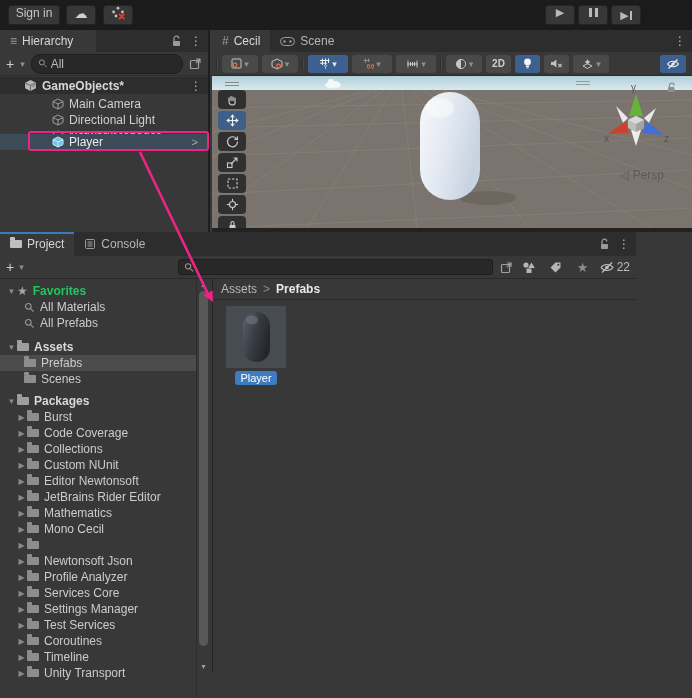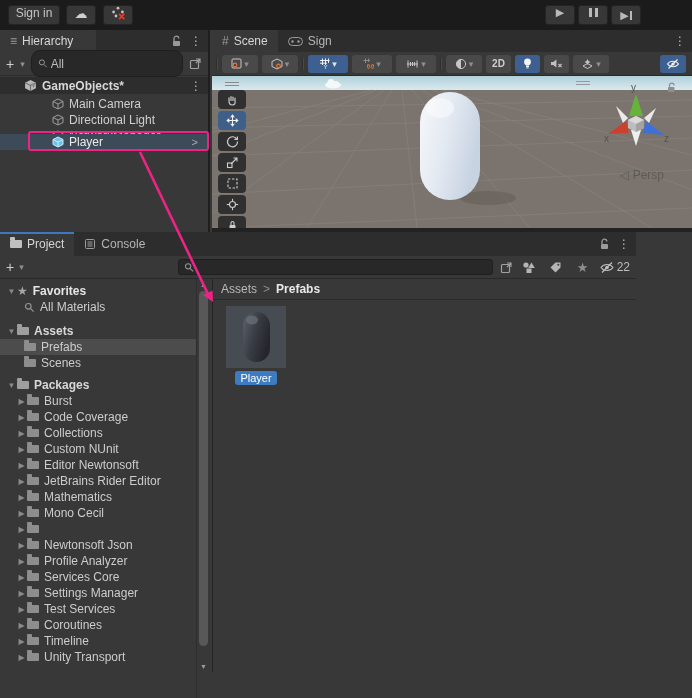--- a/index.html
+++ b/index.html
@@ -42,21 +42,21 @@
   .folder.open { background:#9e9e9e; }
   .row { display:flex; align-items:center; height:16px; color:#cccccc; }
   .row .lbl { margin-left:5px; white-space:nowrap; }
   .tcaret { width:11px; text-align:center; font-size:8px; color:#8a8a8a; flex:none; }
 
   
   .hier { position:absolute; left:0; top:30px; width:210px; height:202px; background:#383838;
           border-right:2px solid #1f1f1f; }
   .hier-toolbar { position:absolute; left:0; top:22px; right:0; height:24px; background:#383838;
           display:flex; align-items:center; padding:0 6px; gap:6px; border-bottom:1px solid #2e2e2e; }
-  .hier-search { flex:1; height:27px; border-radius:9px; padding:0 6px; gap:3px; }
+  .hier-search { flex:1; height:20px; border-radius:9px; padding:0 6px; gap:3px; }
   .scene-head { position:absolute; left:0; top:47px; right:0; height:17px; background:#2d2d2d;
           display:flex; align-items:center; padding-left:24px; color:#d8d8d8; font-weight:bold; }
   .hrow { position:absolute; left:0; right:0; height:16px; display:flex; align-items:center;
           padding-left:52px; gap:5px; color:#cfcfcf; }
   .hrow.sel { background:#3d4b59; color:#eaeaea; }
   .chev { margin-left:auto; margin-right:10px; color:#a9a9a9; font-size:11px; }
 
   
   .scenep { position:absolute; left:212px; top:30px; width:480px; height:202px; background:#222; }
   .sc-toolbar { position:absolute; left:0; top:22px; right:0; height:24px; background:#383838;
@@ -219,29 +219,29 @@
     </svg>
     <span>Player</span>
     <span class="chev">&gt;</span>
   </div>
 </div>
 
 <div class="scenep">
   <div class="tabbar">
     <div class="tab active">
       <span style="color:#9c9c9c;">#</span>
-      <span>Scene</span>
+      <span>Cecil</span>
     </div>
     <div class="tab">
       <svg width="15" height="9" viewBox="0 0 15 9">
         <rect x="0.5" y="0.5" width="14" height="8" rx="4" fill="none" stroke="#9c9c9c"></rect>
         <circle cx="4.5" cy="4.5" r="1.2" fill="#9c9c9c"></circle>
           <circle cx="10.5" cy="4.5" r="1.2" fill="#9c9c9c"></circle>
       </svg>
-      <span>Sign</span>
+      <span>Scene</span>
     </div>
     <div class="tab-right">
       <span class="kebab">⋮</span>
     </div>
   </div>
 
   <div class="sc-toolbar">
     <span class="vsep"></span>
     <div class="sbtn" style="width:36px;">
       <svg width="11" height="11" viewBox="0 0 11 11">
@@ -526,28 +526,35 @@
         <line x1="3" y1="11.5" x2="13" y2="1.5" stroke="#bdbdbd" stroke-width="1.3"></line>
       </svg>
       <span>22</span>
     </div>
   </div>
 
   <div class="ptree">
     <div class="row">
       <span class="tcaret">▼</span>
       <span style="color:#a5a5a5;font-size:12px;">★</span>
-      <span class="lbl" style="font-weight:bold;color:#e5e5e5;">Favorites</span>
+      <span class="lbl" style="font-weight:bold;color:#22c55e;">Favorites</span>
     </div>
     <div class="row" style="padding-left:24px;">
       <svg width="11" height="11" viewBox="0 0 11 11">
           <circle cx="4.3" cy="4.3" r="2.8" fill="none" stroke="#999" stroke-width="1.1"></circle>
           <line x1="6.6" y1="6.6" x2="9.6" y2="9.6" stroke="#999" stroke-width="1.1"></line>
         </svg>
       <span class="lbl">All Materials</span>
+    </div>
+    <div class="row" style="padding-left:24px;">
+      <svg width="11" height="11" viewBox="0 0 11 11">
+          <circle cx="4.3" cy="4.3" r="2.8" fill="none" stroke="#999" stroke-width="1.1"></circle>
+          <line x1="6.6" y1="6.6" x2="9.6" y2="9.6" stroke="#999" stroke-width="1.1"></line>
+        </svg>
+      <span class="lbl">All Prefabs</span>
     </div>
     <div class="gap"></div>
     <div class="row">
       <span class="tcaret">▼</span>
       <span class="folder open"></span>
       <span class="lbl" style="font-weight:bold;color:#d8d8d8;">Assets</span>
     </div>
     <div class="row sel" style="padding-left:24px;">
       <span class="folder"></span>
       <span class="lbl">Prefabs</span>

